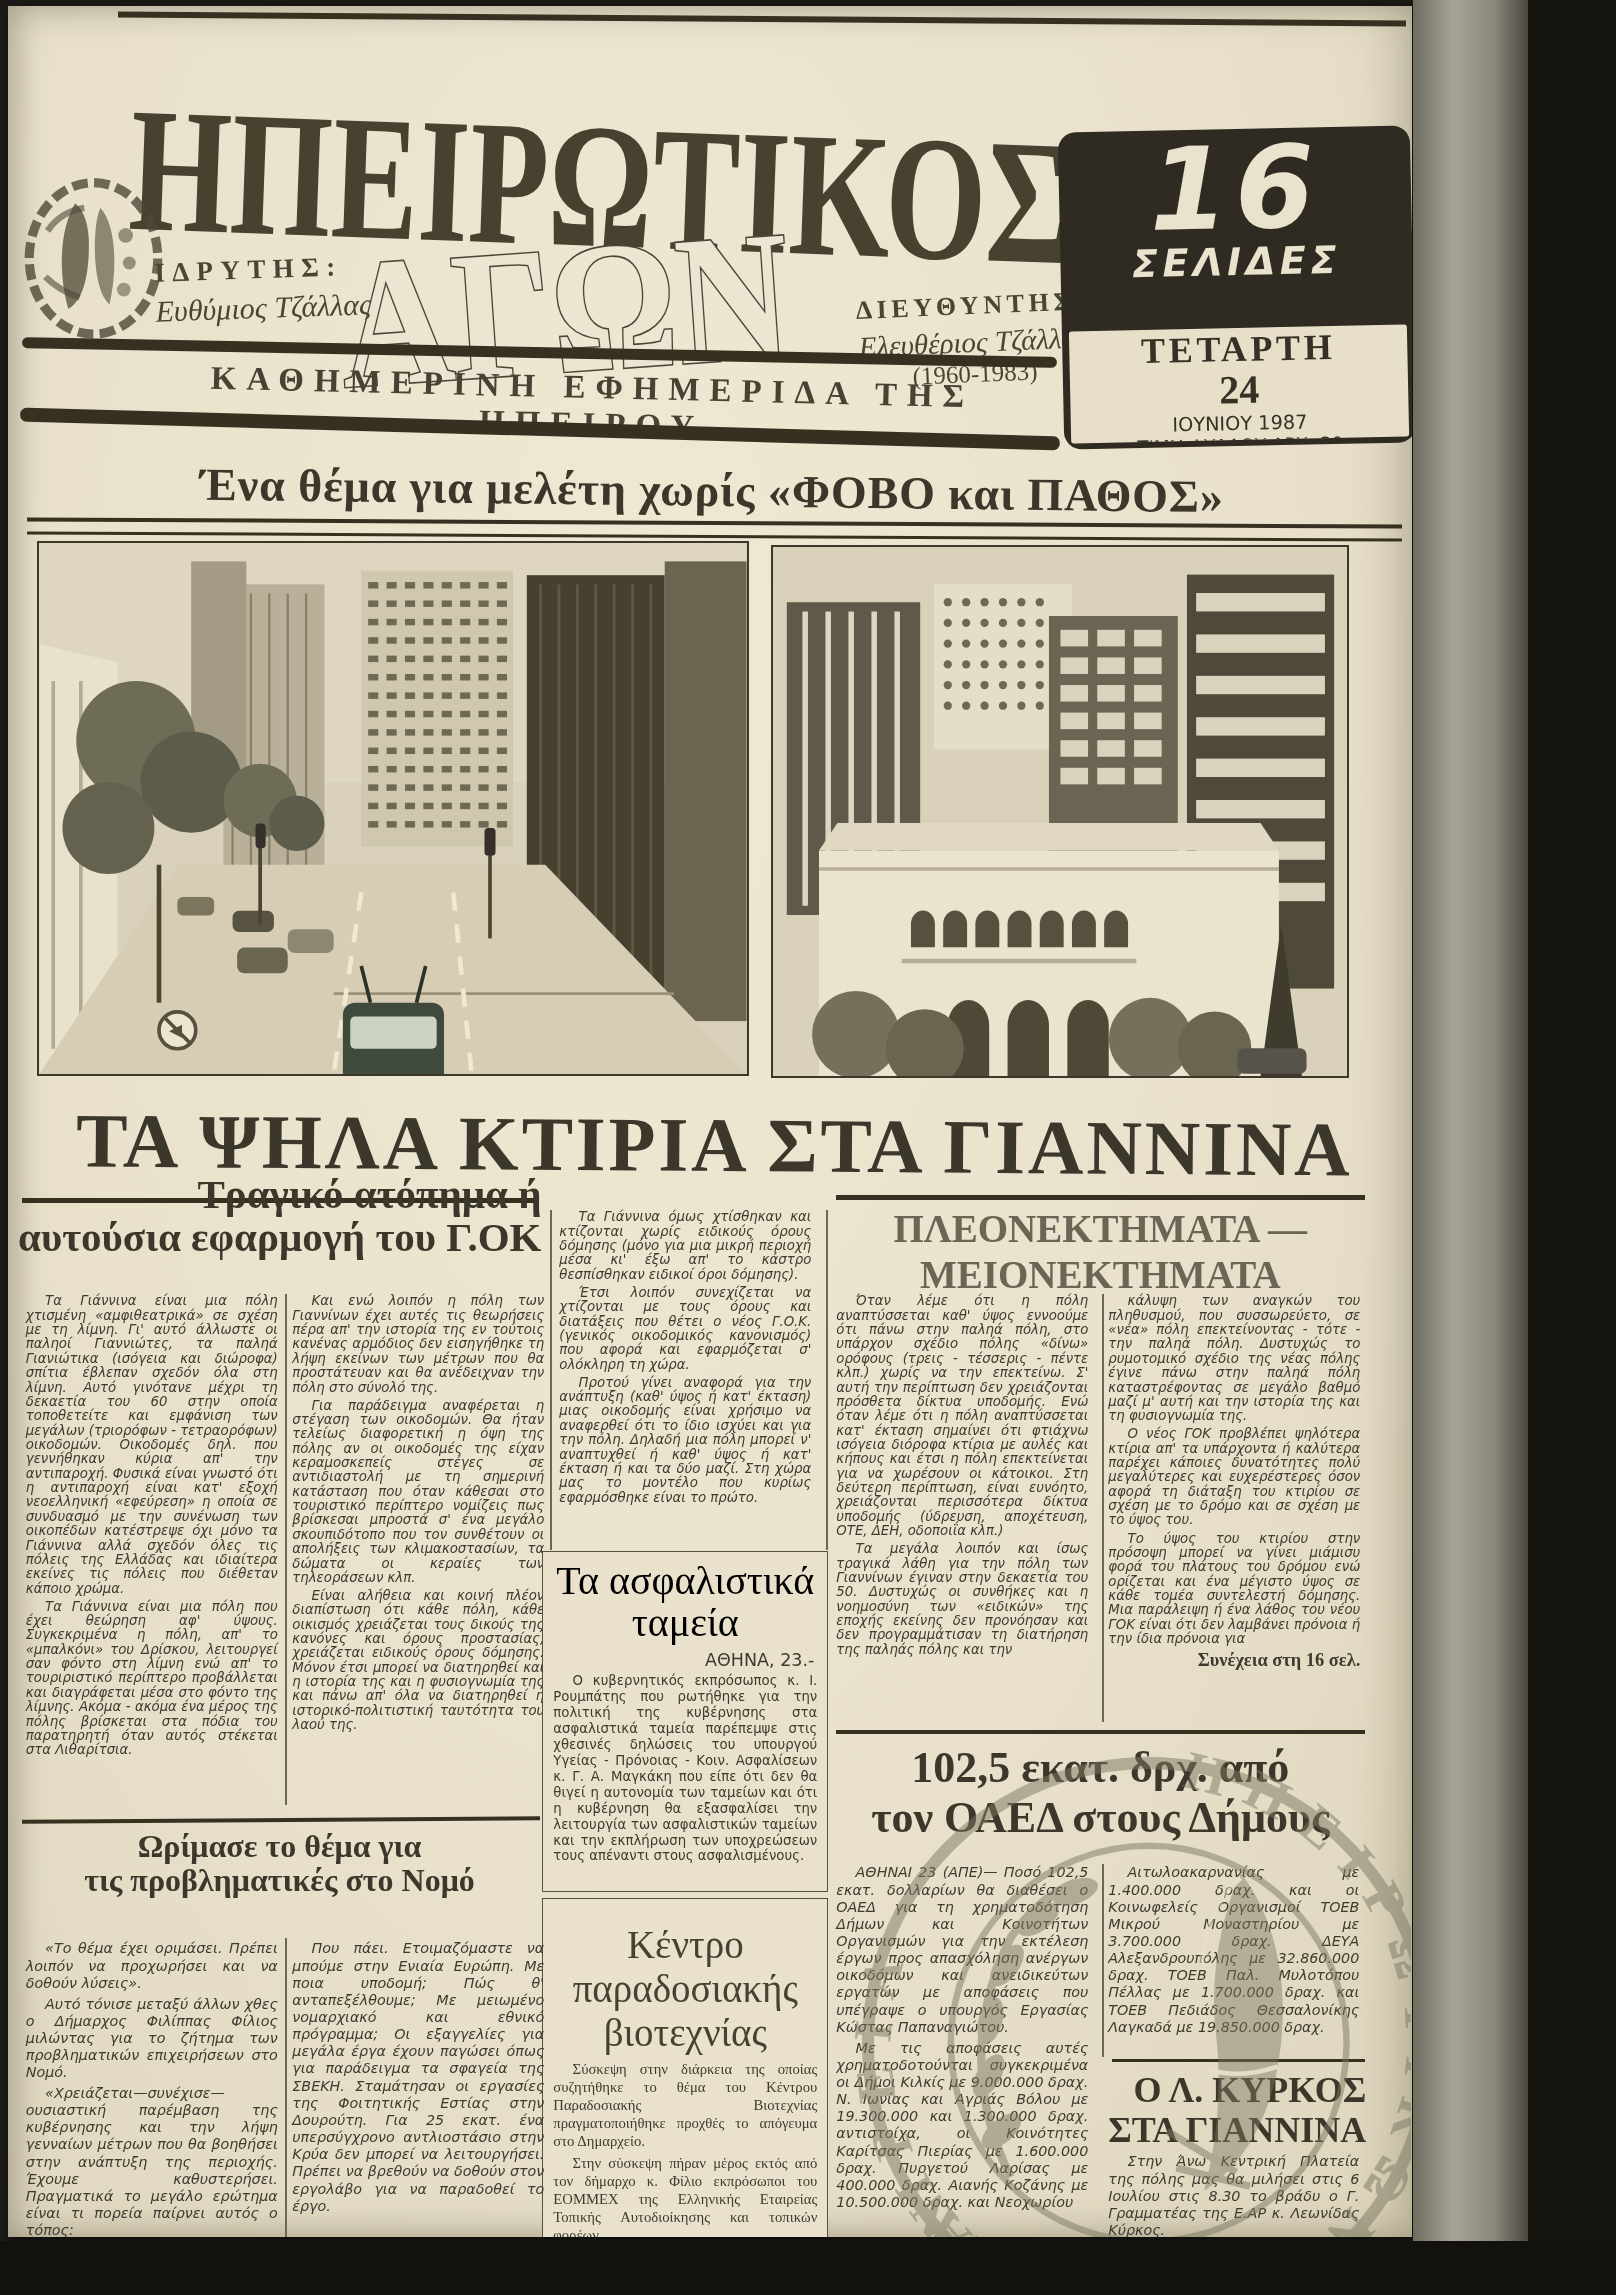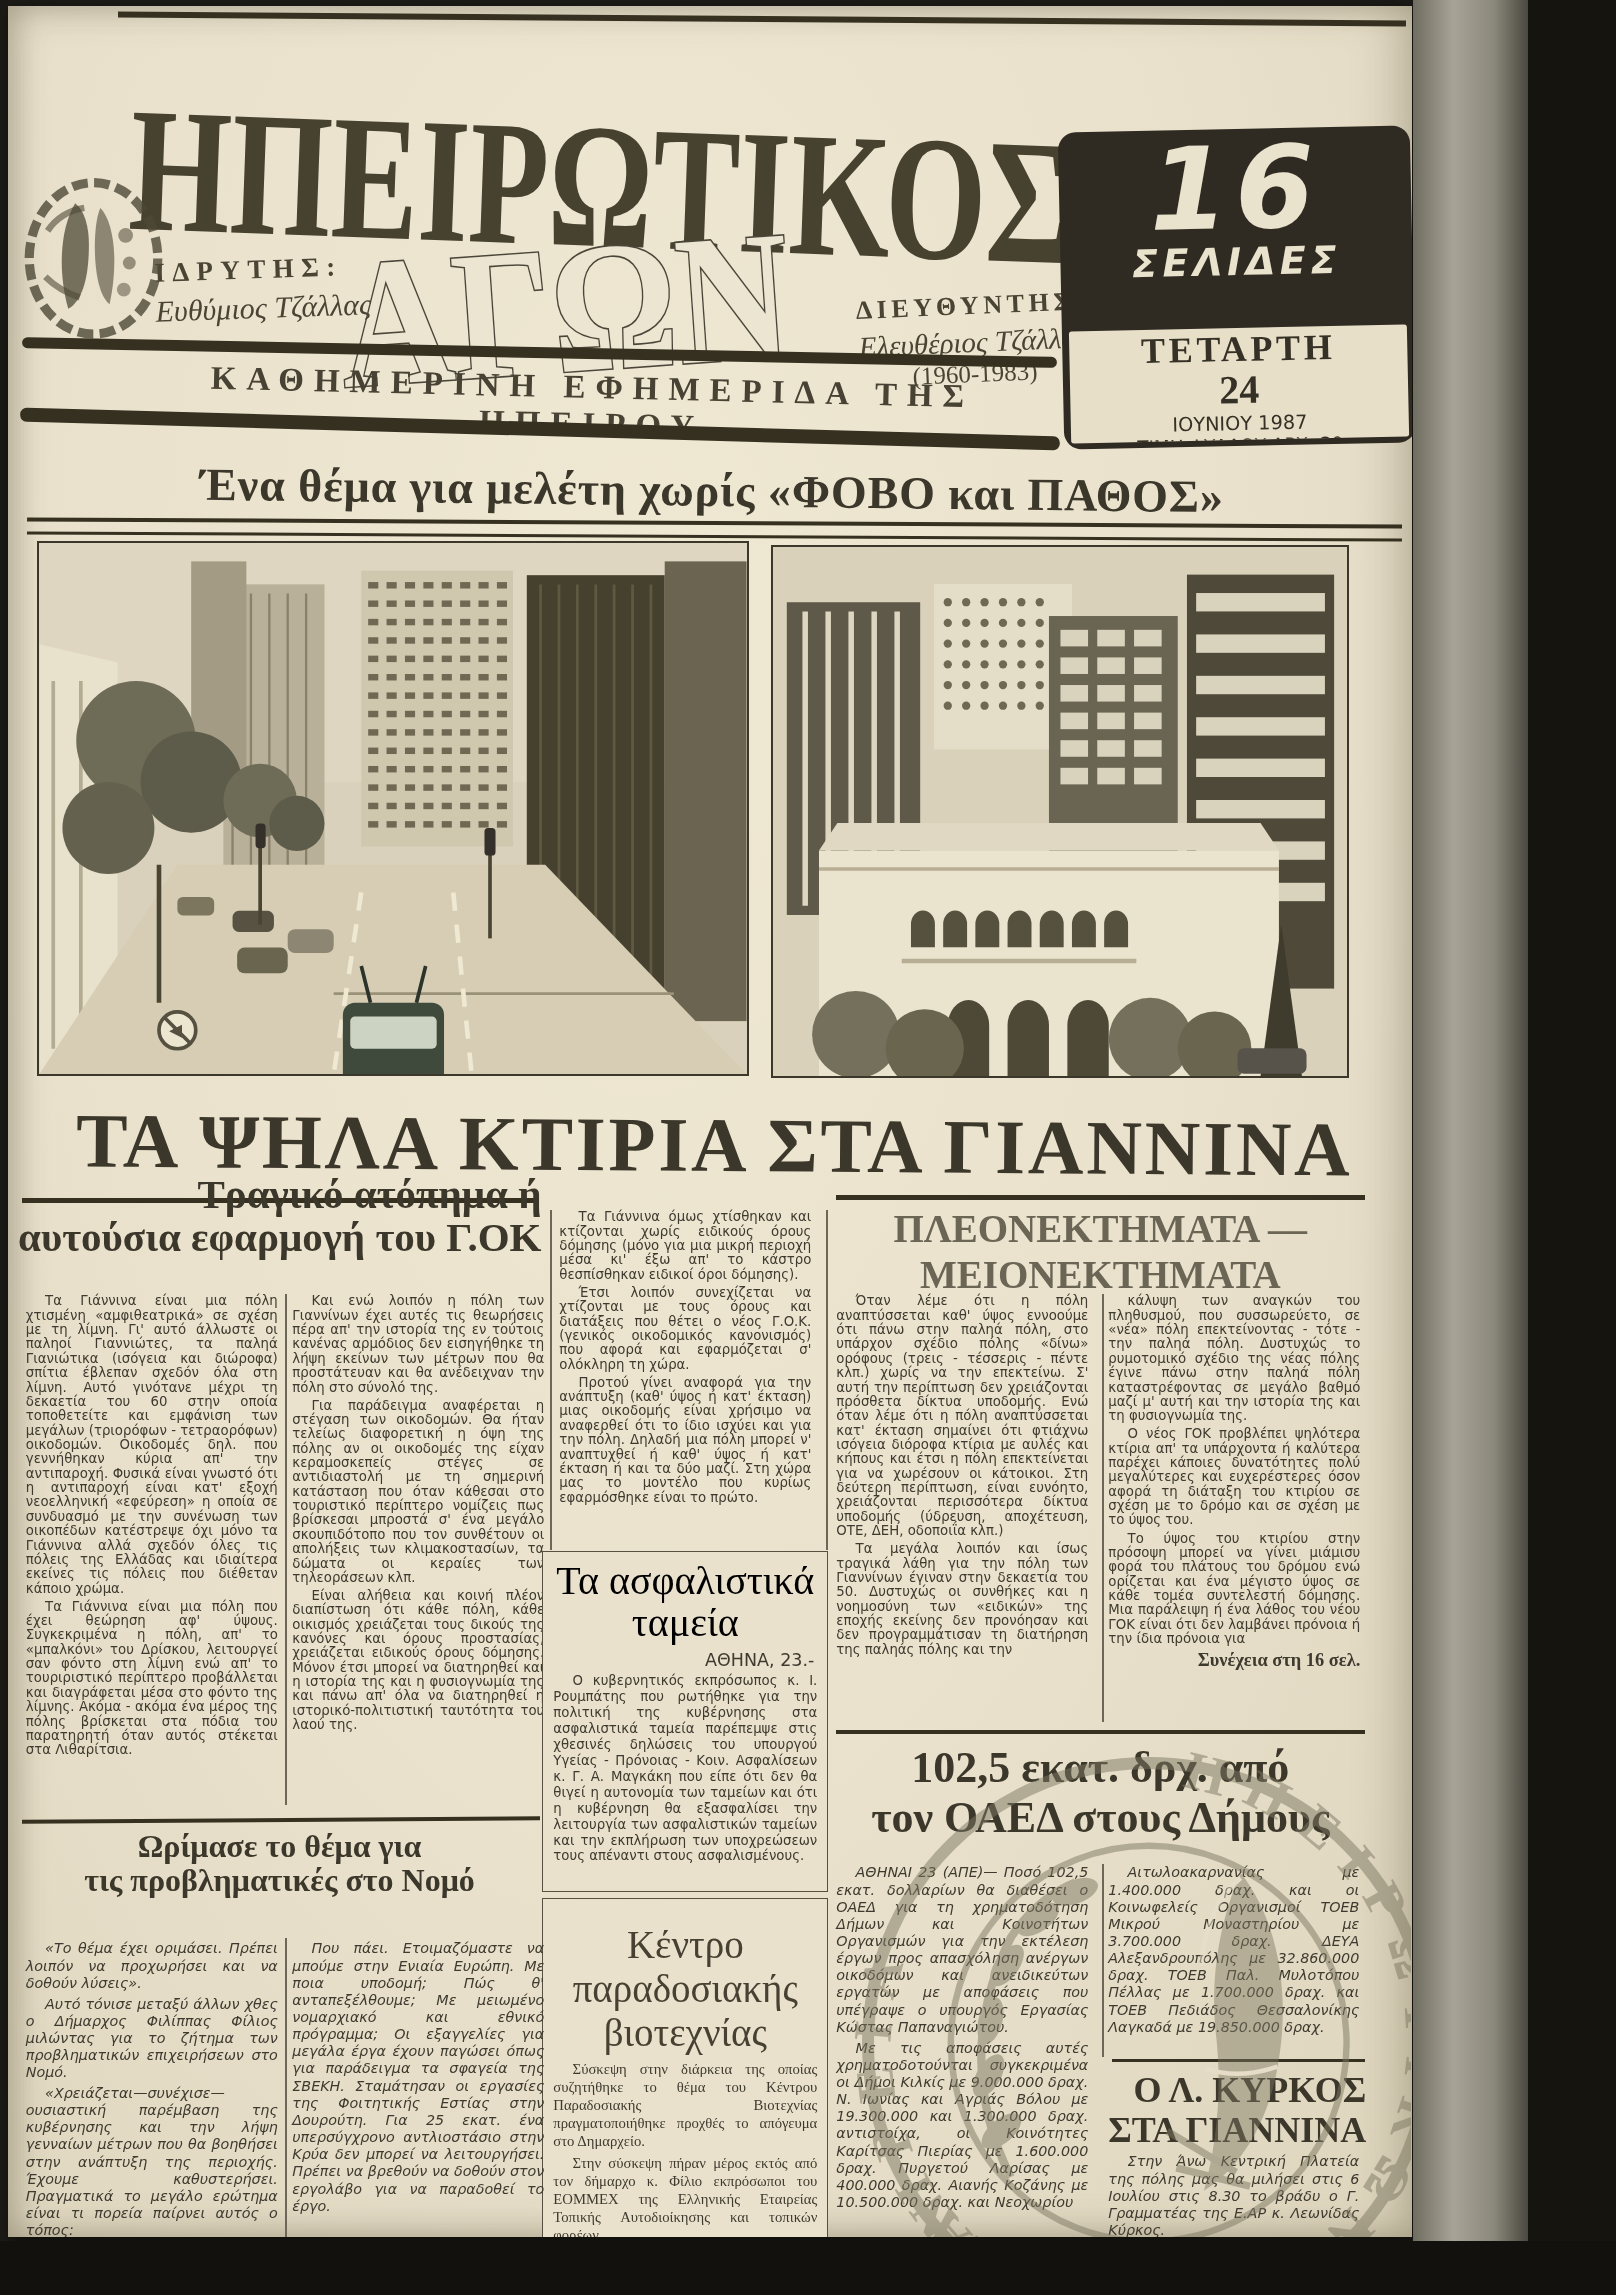--- a/index.html
+++ b/index.html
@@ -7,21 +7,21 @@
          font-family:"Liberation Serif",serif;}
   .page{position:absolute;left:8.3px;top:6.4px;width:1404px;height:2231px;background:
         radial-gradient(ellipse at 45% 30%, #efe8d3 0%, #e9e1cc 55%, #ded5bd 100%);
         box-shadow:inset -18.4px 0 41px rgba(90,82,60,.25), inset 11.5px 0 28px rgba(90,82,60,.30),
         2.8px 3.7px 11px rgba(0,0,0,.6); overflow:hidden; color:#3e3a2f;}
   .side-strip{position:absolute;top:0;height:2295px;}
   .rule{position:absolute;background:#35301f;}
   .sans{font-family:"DejaVu Sans","Liberation Sans",sans-serif;}
   .col{position:absolute;width:252px;}
   .bt{font-family:"DejaVu Sans",sans-serif;font-size:13.3px;line-height:1.08;text-align:justify;
-      text-indent:19.3px;margin:0 0 3.7px 0;}
+      text-indent:19.3px;margin:0 0 3.7px 0;font-style:italic;}
   .bi{font-family:"DejaVu Sans",sans-serif;font-style:italic;font-size:14.3px;line-height:1.2;
       text-align:justify;text-indent:19.3px;margin:0 0 3.7px 0;}
   .bn{font-family:"DejaVu Sans",sans-serif;font-size:13.3px;line-height:1.2;text-align:justify;
       text-indent:19.3px;margin:0 0 3.7px 0;}
   .bs{font-family:"Liberation Serif",serif;font-size:14.7px;line-height:1.22;text-align:justify;
       text-indent:19.3px;margin:0 0 4.6px 0;}
   .vdiv{position:absolute;width:1.4px;background:#6d6757;}
   .headline-serif{font-family:"Liberation Serif",serif;font-weight:bold;color:#3c372b;}
   .boxed{position:absolute;border:1.8px solid #55503f;}
   .stamp-svg{position:absolute;pointer-events:none;z-index:6;}

